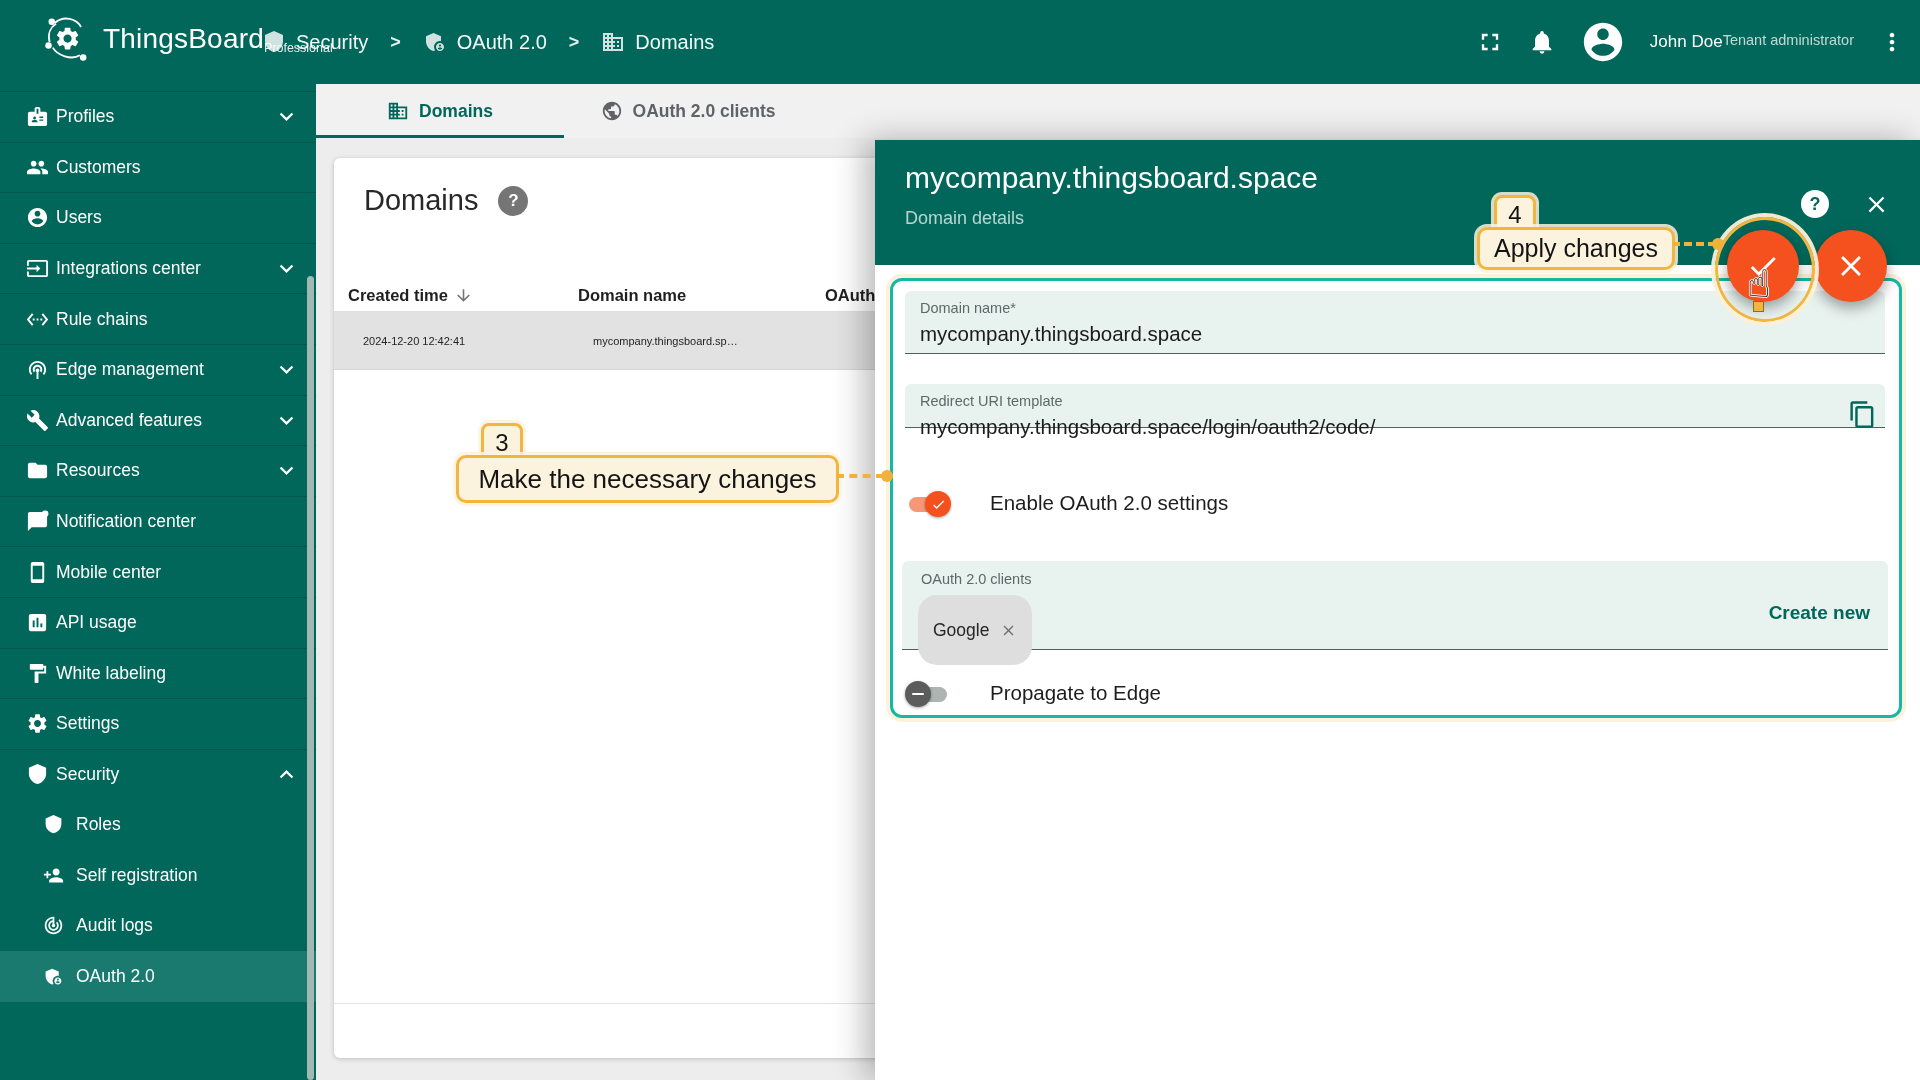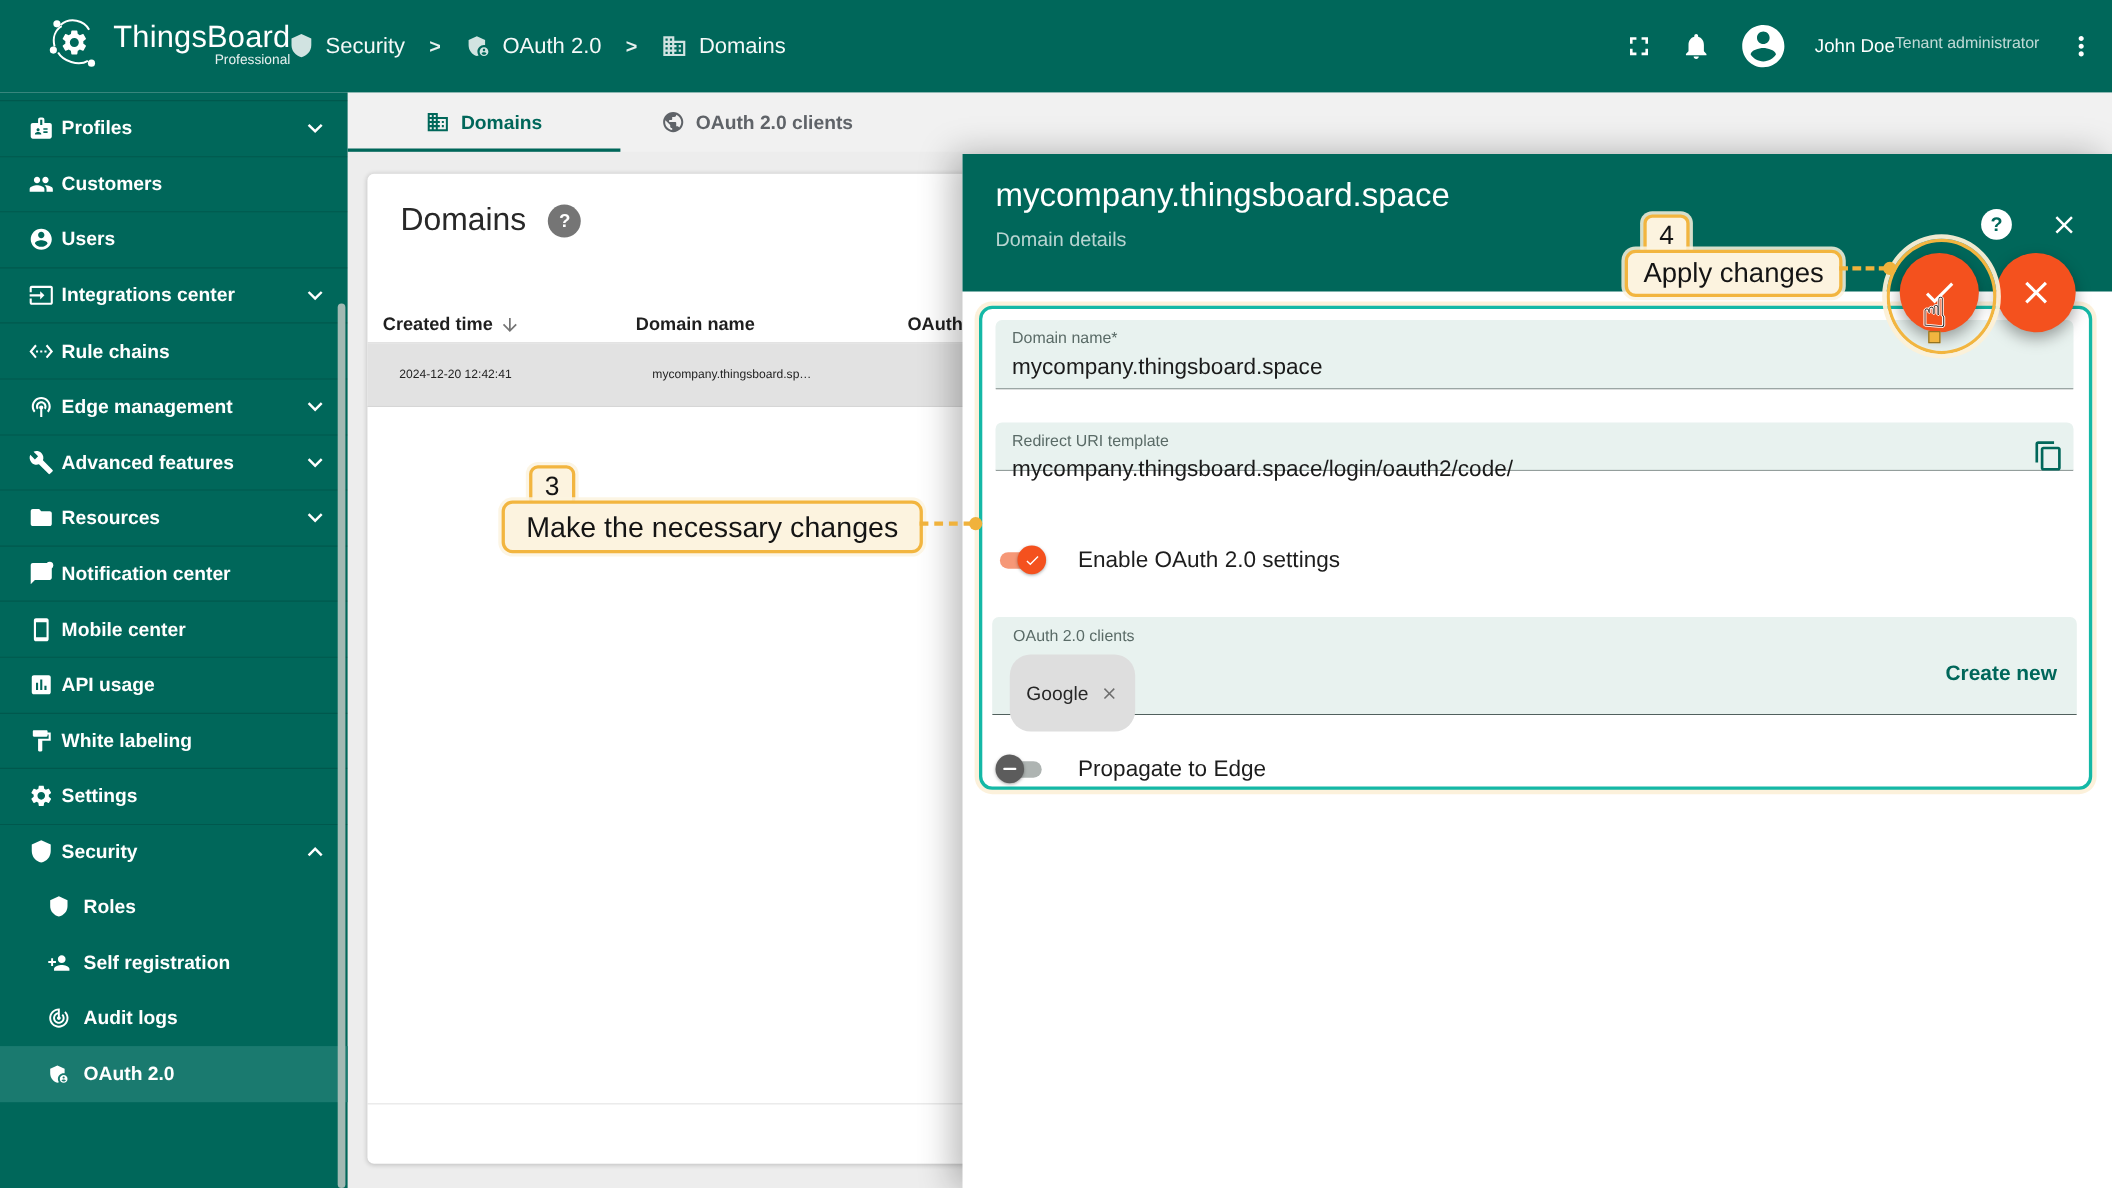--- a/index.html
+++ b/index.html
@@ -3,41 +3,41 @@
 <meta charset="utf-8">
 <style>
   html,body{margin:0;padding:0;background:#cfcfcf;}
   .app{position:relative;width:1920px;height:1080px;overflow:hidden;background:#ededed;
        font-family:"Liberation Sans",sans-serif;-webkit-font-smoothing:antialiased;}
 
   
   .topbar{position:absolute;left:0;top:0;width:1920px;height:84px;background:#00675A;color:#fff;z-index:30;}
   .logo{position:absolute;left:42px;top:13px;display:flex;align-items:center;gap:9px;}
   .logo svg{width:52px;height:52px;}
-  .logo-text{display:flex;flex-direction:column;align-items:flex-end;}
+  .logo-text{display:flex;flex-direction:row;align-items:flex-end;}
   .logo-title{font-size:28px;font-weight:500;letter-spacing:.2px;line-height:32px;}
   .logo-sub{font-size:12.5px;color:rgba(255,255,255,.9);margin-top:-3px;}
   .breadcrumb{position:absolute;left:262px;top:0;height:84px;display:flex;align-items:center;font-size:20px;color:rgba(255,255,255,.96);}
   .crumb{display:flex;align-items:center;gap:10px;cursor:pointer;}
   .crumb svg{width:24px;height:24px;fill:rgba(255,255,255,.82);}
   .crumb-sep{margin:0 22px;font-weight:700;font-size:18px;color:rgba(255,255,255,.9);}
   .topbar-right{position:absolute;right:14px;top:0;height:84px;display:flex;align-items:center;gap:24px;}
   .tb-icon svg{width:28px;height:28px;fill:#fff;display:block;}
   .avatar svg{width:46px;height:46px;fill:#fff;display:block;}
   .user-block{display:flex;flex-direction:row;line-height:1.3;}
   .user-name{font-size:17px;}
   .user-role{font-size:14.5px;color:rgba(255,255,255,.75);}
 
   
   .sidebar{position:absolute;left:0;top:84px;width:316px;height:996px;background:#00675A;z-index:20;padding-top:7px;box-sizing:border-box;}
   .nav-item{position:relative;height:50.6px;display:flex;align-items:center;color:#fff;cursor:pointer;box-sizing:border-box;border-top:1px solid rgba(0,0,0,.14);}
   .nav-item.sub{border-top:none;}
   .nav-icon{position:absolute;left:26px;width:23px;height:23px;fill:#fff;}
   .nav-item.sub .nav-icon{left:43px;width:21px;height:21px;}
-  .nav-label{position:absolute;left:56px;font-size:17.5px;font-weight:700;white-space:nowrap;}
+  .nav-label{position:absolute;left:56px;font-size:17.5px;font-weight:400;white-space:nowrap;}
   .nav-item.sub .nav-label{left:76px;max-width:214px;overflow:hidden;text-overflow:ellipsis;}
   .nav-chevron{position:absolute;right:16px;width:27px;height:27px;fill:#fff;}
   .nav-item.selected{background:#1A7A6F;border-top:none;}
   .icon-2fa{position:absolute;left:40px;font-size:12.5px;font-weight:700;letter-spacing:.5px;font-style:normal;}
   .sidebar-scrollbar{position:absolute;right:2px;top:192px;width:7px;height:804px;border-radius:4px;background:#a2b9b3;}
 
   
   .main{position:absolute;left:316px;top:84px;right:0;bottom:0;background:#ededed;}
   .tabbar{position:absolute;left:0;top:0;right:0;height:54px;background:#f1f1f1;display:flex;}
   .tab{width:248px;display:flex;align-items:center;justify-content:center;gap:10px;font-size:17.5px;font-weight:600;color:#5f6368;position:relative;cursor:pointer;}
@@ -75,21 +75,21 @@
 
   .form-card{position:absolute;left:15px;top:138px;width:1006px;height:434px;background:#fff;border:3px solid #14b8a6;border-radius:12px;box-shadow:0 0 0 4px rgba(252,240,215,.9);}
   .field{position:absolute;left:12px;right:14px;background:#E8F2EF;border-bottom:1px solid #51605d;border-radius:6px 6px 0 0;padding:9px 15px 0;box-sizing:border-box;cursor:text;}
   .f1{top:10px;height:63px;}
   .f2{top:103px;height:44px;}
   .field-label{font-size:14.5px;color:#5a6b67;}
   .field-value{font-size:20.5px;color:#1b1b1b;margin-top:6px;white-space:nowrap;}
   .copy-btn{position:absolute;right:8px;top:16px;width:29px;height:29px;cursor:pointer;}
   .copy-btn svg{width:29px;height:29px;fill:#00675A;}
 
-  .switch-row{position:absolute;left:14px;height:36px;display:flex;align-items:center;gap:31px;}
+  .switch-row{position:absolute;left:14px;height:36px;display:flex;align-items:flex-start;gap:41px;}
   .row-enable{top:210px;}
   .row-propagate{top:400px;}
   .switch{position:relative;width:42px;height:26px;cursor:pointer;flex:none;}
   .switch .track{position:absolute;left:2px;top:6px;width:38px;height:15px;border-radius:8px;}
   .switch .thumb{position:absolute;top:0;width:26px;height:26px;border-radius:50%;display:flex;align-items:center;justify-content:center;box-shadow:0 1px 3px rgba(0,0,0,.35);}
   .switch.on .track{background:#F69877;}
   .switch.on .thumb{right:-2px;background:#F4511E;}
   .switch.off .track{background:#aeb4b2;}
   .switch.off .thumb{left:-2px;background:#5c5c5c;}
   .thumb svg{width:15px;height:15px;fill:#fff;}

